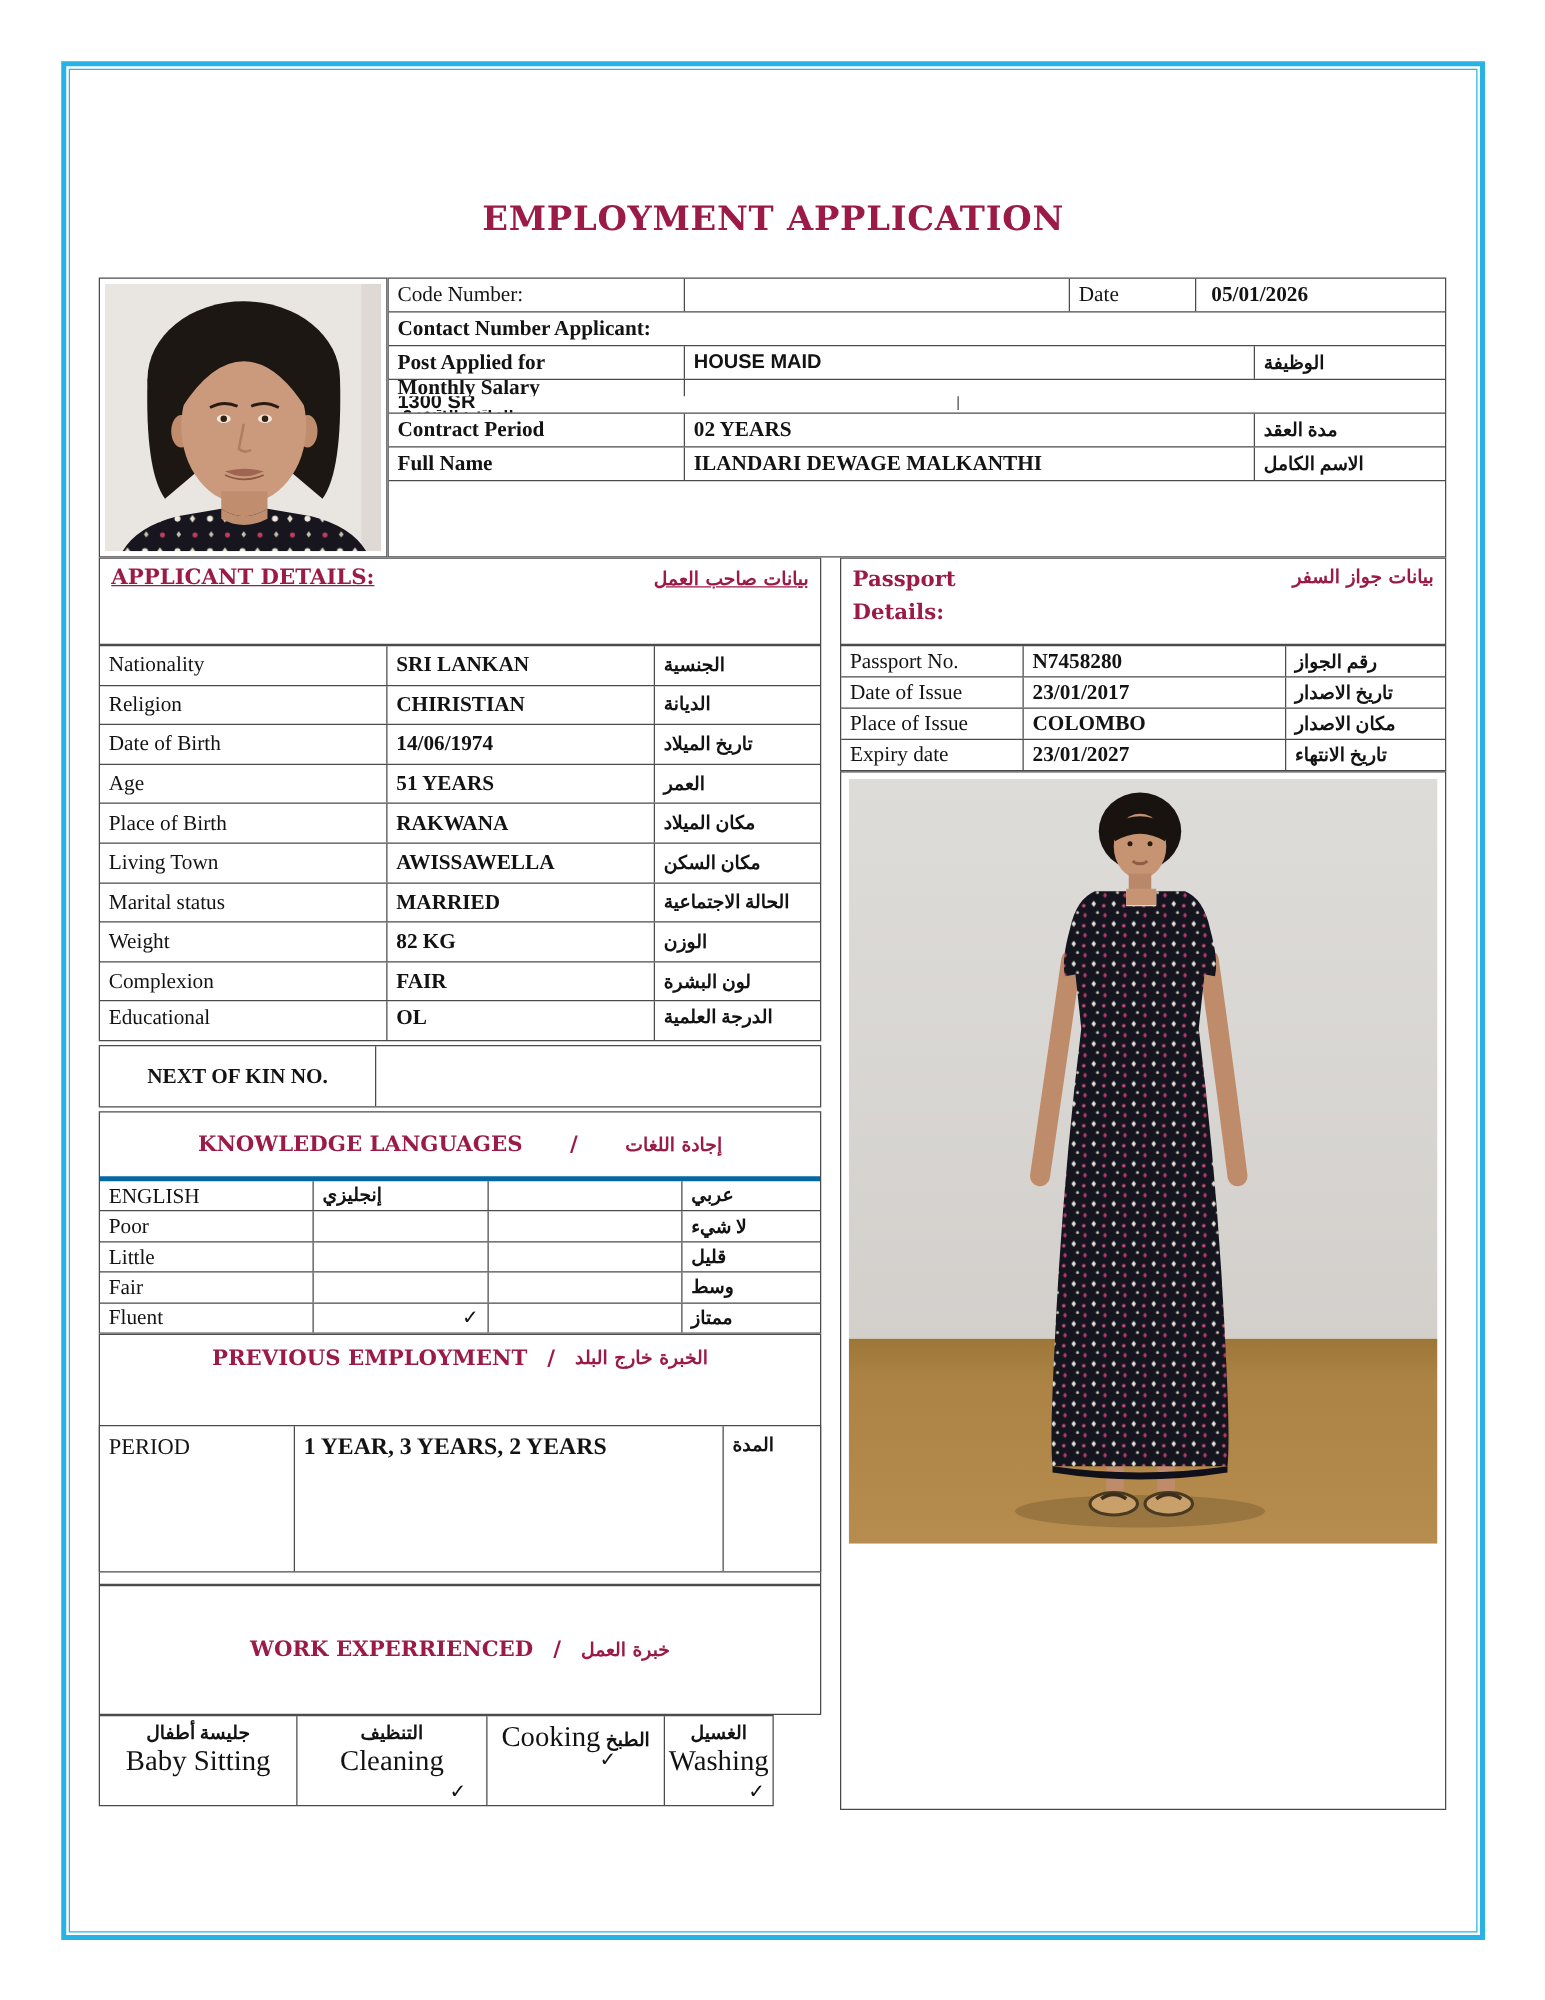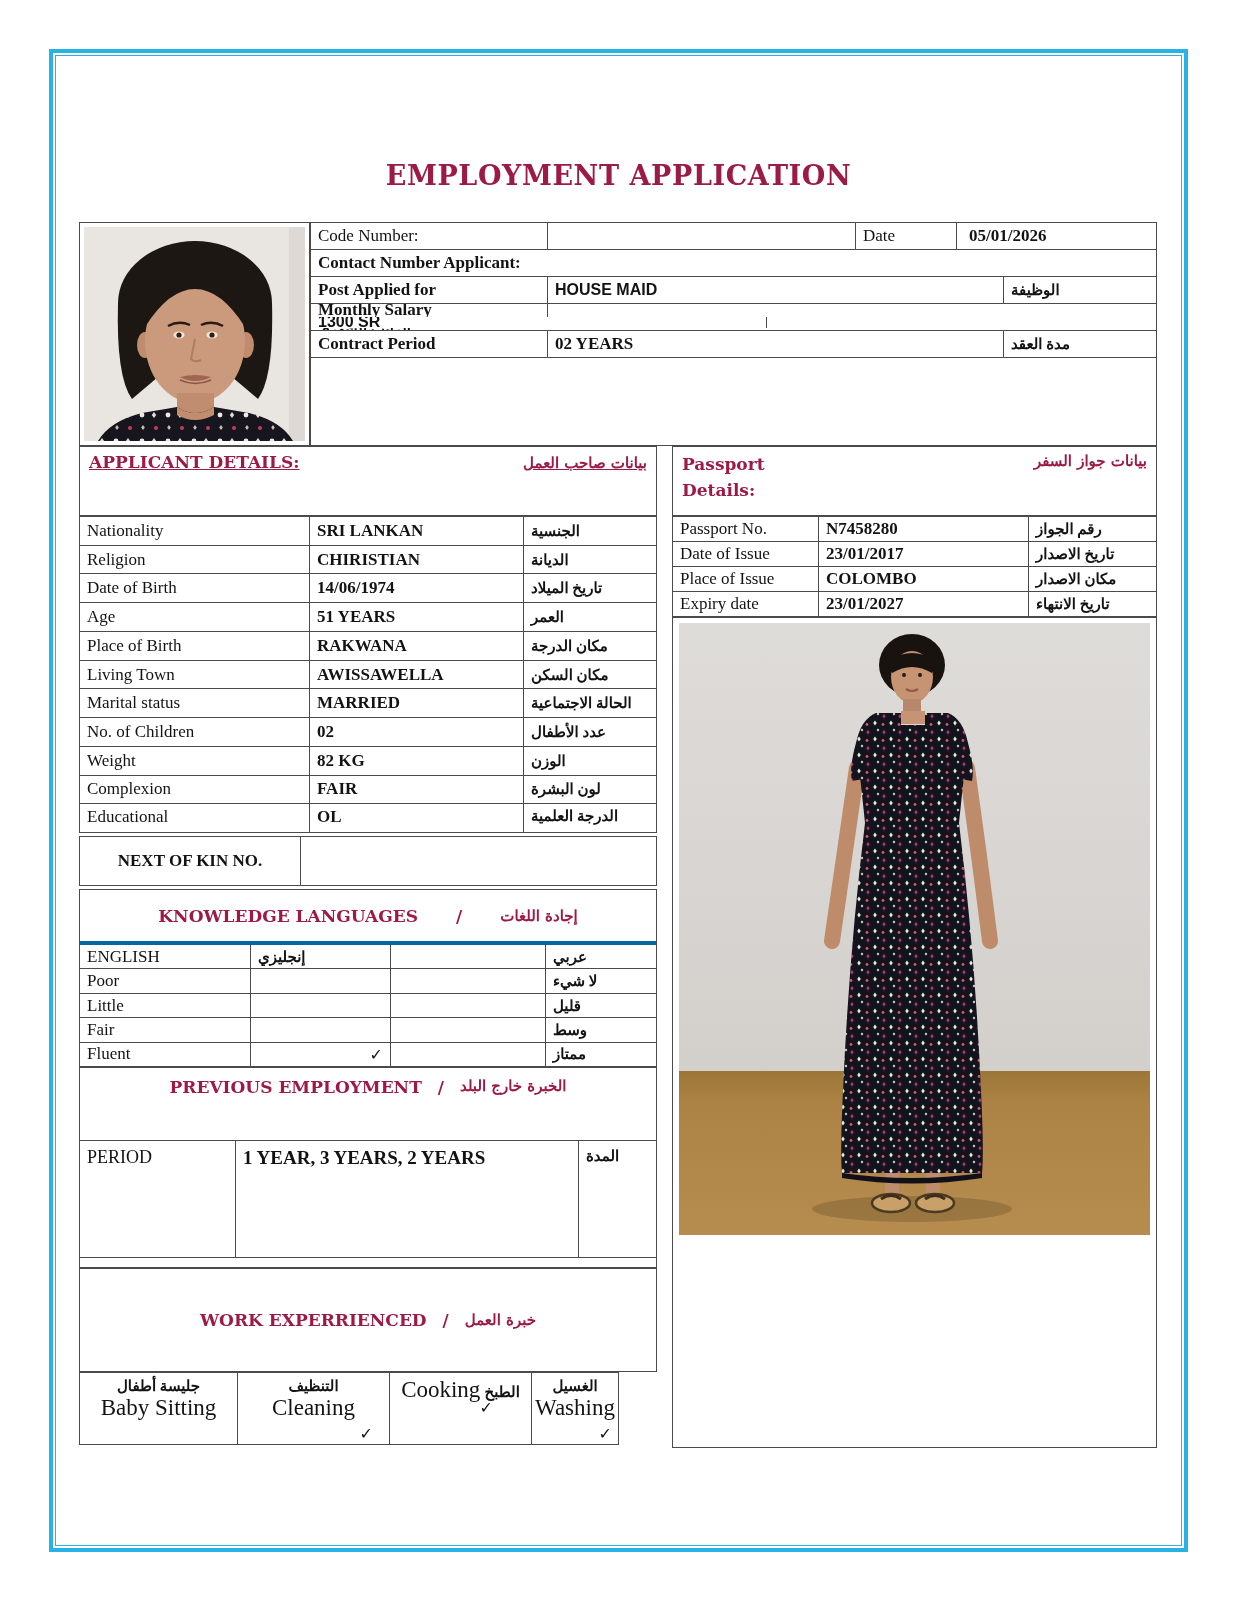--- a/index.html
+++ b/index.html
@@ -101,20 +101,25 @@
   <div class="row" style="height:27px;flex-direction:column;">
     <div class="c b" style="width:237px;">Monthly Salary</div>
     <div class="c b sans" style="width:456px;">1300 SR</div>
     <div class="c lastc ar" style="flex:1;">الراتب الشهري</div>
   </div>
   <div class="row" style="height:27px;">
     <div class="c b" style="width:237px;">Contract Period</div>
     <div class="c b" style="width:456px;">02 YEARS</div>
     <div class="c lastc ar" style="flex:1;">مدة العقد</div>
   </div>
+  <div class="row" style="height:27px;">
+    <div class="c b" style="width:237px;">Full Name</div>
+    <div class="c b" style="width:456px;">ILANDARI DEWAGE MALKANTHI</div>
+    <div class="c lastc ar" style="flex:1;">الاسم الكامل</div>
+  </div>
   <div class="row last grow">
     <div class="c lastc" style="flex:1;"></div>
   </div>
 </div>
 
 <div class="t hdrbox" style="left:79px;top:446px;width:578px;height:70px;">
   <span class="mh u" style="font-size:17px;">APPLICANT DETAILS:</span>
   <span class="mh u arwrap">بيانات صاحب العمل</span>
 </div>
 
@@ -135,36 +140,31 @@
     <div class="c lastc ar" style="flex:1;">تاريخ الميلاد</div>
   </div>
   <div class="row grow">
     <div class="c" style="width:230px;">Age</div>
     <div class="c b" style="width:214px;">51 YEARS</div>
     <div class="c lastc ar" style="flex:1;">العمر</div>
   </div>
   <div class="row grow">
     <div class="c" style="width:230px;">Place of Birth</div>
     <div class="c b" style="width:214px;">RAKWANA</div>
-    <div class="c lastc ar" style="flex:1;">مكان الدرجة</div>
+    <div class="c lastc ar" style="flex:1;">مكان الميلاد</div>
   </div>
   <div class="row grow">
     <div class="c" style="width:230px;">Living Town</div>
     <div class="c b" style="width:214px;">AWISSAWELLA</div>
     <div class="c lastc ar" style="flex:1;">مكان السكن</div>
   </div>
   <div class="row grow">
     <div class="c" style="width:230px;">Marital status</div>
     <div class="c b" style="width:214px;">MARRIED</div>
     <div class="c lastc ar" style="flex:1;">الحالة الاجتماعية</div>
-  </div>
-  <div class="row grow">
-    <div class="c" style="width:230px;">No. of Children</div>
-    <div class="c b" style="width:214px;">02</div>
-    <div class="c lastc ar" style="flex:1;">عدد الأطفال</div>
   </div>
   <div class="row grow">
     <div class="c" style="width:230px;">Weight</div>
     <div class="c b" style="width:214px;">82 KG</div>
     <div class="c lastc ar" style="flex:1;">الوزن</div>
   </div>
   <div class="row grow">
     <div class="c" style="width:230px;">Complexion</div>
     <div class="c b" style="width:214px;">FAIR</div>
     <div class="c lastc ar" style="flex:1;">لون البشرة</div>

